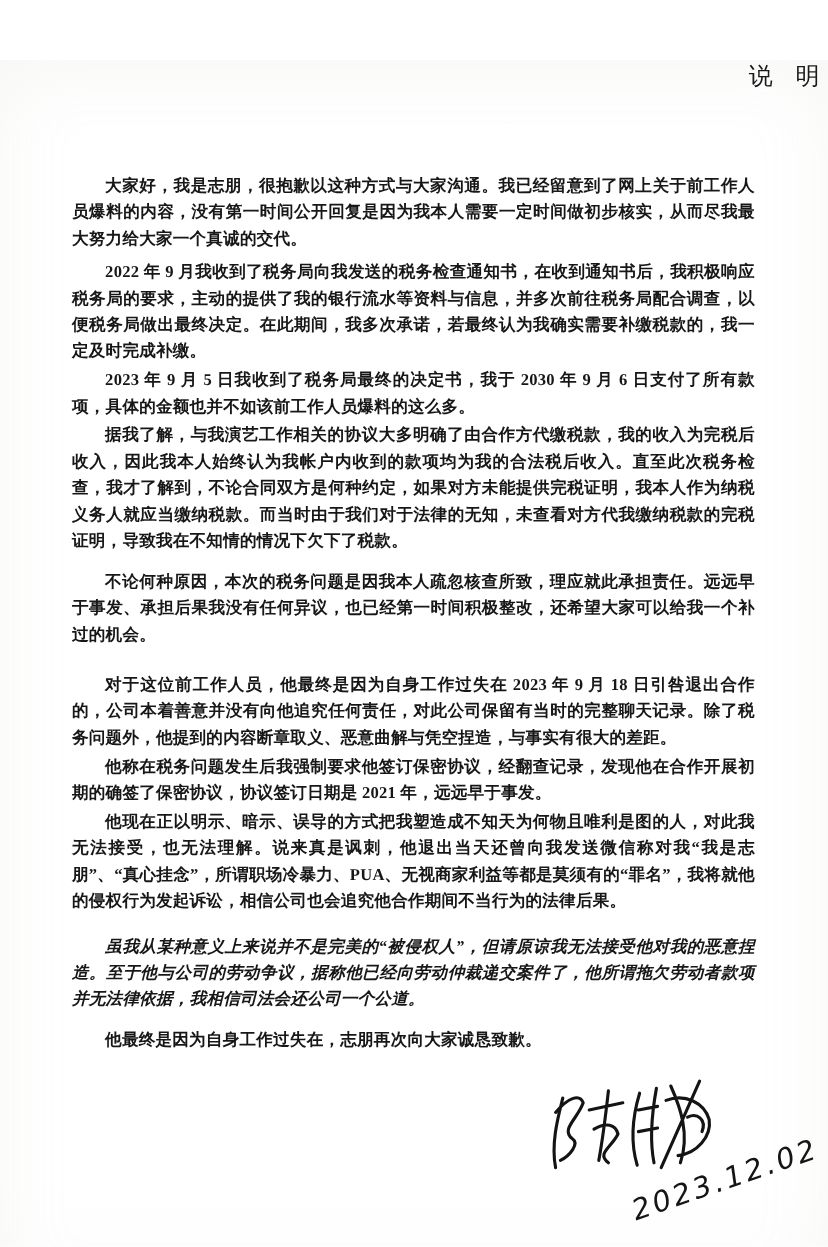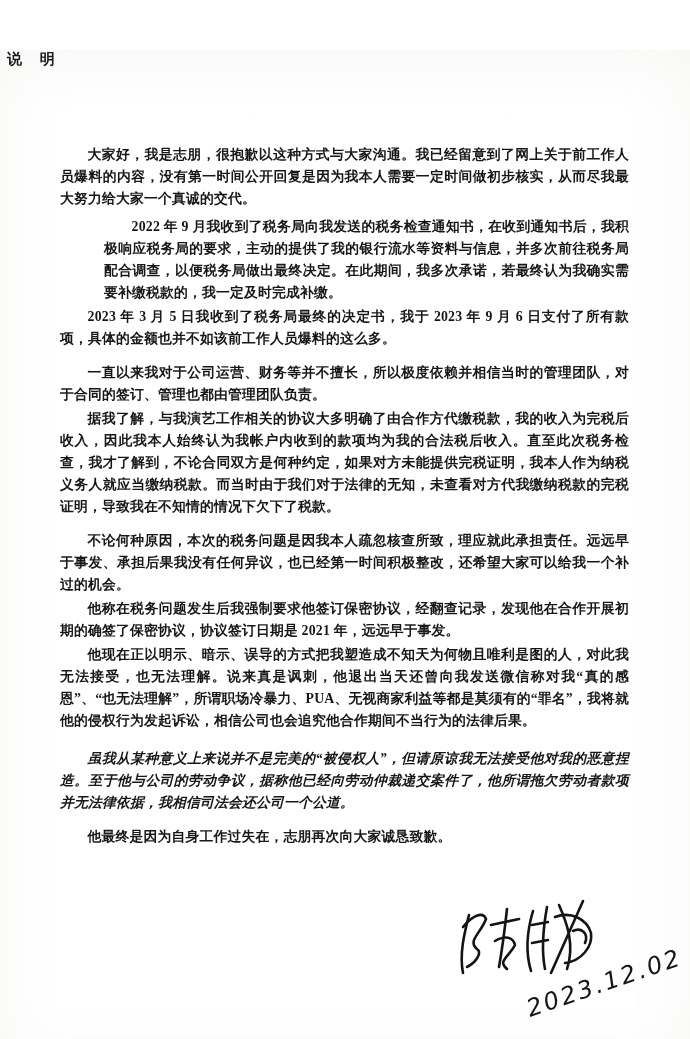--- a/index.html
+++ b/index.html
@@ -11,42 +11,42 @@
   }
   .page {
     position: relative;
     width: 690px; height: 1039px;
     background:
       linear-gradient(180deg, #fdfdfd 0%, #ffffff 8%, #ffffff 90%, #fcfcfc 100%);
     box-shadow: inset 0 0 60px rgba(200,195,185,0.12);
   }
   .doc-title {
     margin-top: 50px;
-    text-align: left;
-    font-size: 15px;
-    font-weight: 700;
+    text-align: right;
+    font-size: 20px;
+    font-weight: 400;
     color: #1a1a1a;
     letter-spacing: 7px;
     text-indent: 7px; 
   }
   .content {
     position: absolute;
     left: 60px; right: 61px; top: 94px;
   }
   .content p {
     font-size: 13.8px;
     line-height: 22px;
     font-weight: 700;
     color: #171717;
     text-align: justify;
     text-indent: 2em;
     letter-spacing: 0.2px;
   }
   .gap-xs { margin-top: 2px; }
-  .gap-sm { margin-top: 6px; margin-left: 44px; }
+  .gap-sm { margin-top: 6px; }
   .gap-md { margin-top: 12px; }
   .gap-lg { margin-top: 16px; font-style: italic; }
   .gap-xl { margin-top: 20px; }
 
   .signature-block {
     position: absolute;
     left: 445px; top: 845px;
     width: 235px; height: 150px;
   }
   .signature-scribble {
@@ -69,26 +69,26 @@
 </head>
 <body>
 
 <div class="page">
 
   <h1 class="doc-title">说 明</h1>
 
   <div class="content">
     <p>大家好，我是志朋，很抱歉以这种方式与大家沟通。我已经留意到了网上关于前工作人员爆料的内容，没有第一时间公开回复是因为我本人需要一定时间做初步核实，从而尽我最大努力给大家一个真诚的交代。</p>
     <p class="gap-sm">2022 年 9 月我收到了税务局向我发送的税务检查通知书，在收到通知书后，我积极响应税务局的要求，主动的提供了我的银行流水等资料与信息，并多次前往税务局配合调查，以便税务局做出最终决定。在此期间，我多次承诺，若最终认为我确实需要补缴税款的，我一定及时完成补缴。</p>
-    <p class="gap-xs">2023 年 3 月 5 日我收到了税务局最终的决定书，我于 2023 年 9 月 6 日支付了所有款项，具体的金额也并不如该前工作人员爆料的这么多。</p>
-    <p class="gap-md">一直以来我对于公司运营、财务等并不擅长，所以极度依赖并相信当时的管理团队，对于合同的签订、管理也都由管理团队负责。</p>
+    <p class="gap-xs">2023 年 9 月 5 日我收到了税务局最终的决定书，我于 2030 年 9 月 6 日支付了所有款项，具体的金额也并不如该前工作人员爆料的这么多。</p>
     <p class="gap-xs">据我了解，与我演艺工作相关的协议大多明确了由合作方代缴税款，我的收入为完税后收入，因此我本人始终认为我帐户内收到的款项均为我的合法税后收入。直至此次税务检查，我才了解到，不论合同双方是何种约定，如果对方未能提供完税证明，我本人作为纳税义务人就应当缴纳税款。而当时由于我们对于法律的无知，未查看对方代我缴纳税款的完税证明，导致我在不知情的情况下欠下了税款。</p>
     <p class="gap-md">不论何种原因，本次的税务问题是因我本人疏忽核查所致，理应就此承担责任。远远早于事发、承担后果我没有任何异议，也已经第一时间积极整改，还希望大家可以给我一个补过的机会。</p>
+    <p class="gap-xl">对于这位前工作人员，他最终是因为自身工作过失在 2023 年 9 月 18 日引咎退出合作的，公司本着善意并没有向他追究任何责任，对此公司保留有当时的完整聊天记录。除了税务问题外，他提到的内容断章取义、恶意曲解与凭空捏造，与事实有很大的差距。</p>
     <p class="gap-xs">他称在税务问题发生后我强制要求他签订保密协议，经翻查记录，发现他在合作开展初期的确签了保密协议，协议签订日期是 2021 年，远远早于事发。</p>
-    <p class="gap-xs">他现在正以明示、暗示、误导的方式把我塑造成不知天为何物且唯利是图的人，对此我无法接受，也无法理解。说来真是讽刺，他退出当天还曾向我发送微信称对我“真的感恩”、“也无法理解”，所谓职场冷暴力、PUA、无视商家利益等都是莫须有的“罪名”，我将就他的侵权行为发起诉讼，相信公司也会追究他合作期间不当行为的法律后果。</p>
+    <p class="gap-xs">他现在正以明示、暗示、误导的方式把我塑造成不知天为何物且唯利是图的人，对此我无法接受，也无法理解。说来真是讽刺，他退出当天还曾向我发送微信称对我“我是志朋”、“真心挂念”，所谓职场冷暴力、PUA、无视商家利益等都是莫须有的“罪名”，我将就他的侵权行为发起诉讼，相信公司也会追究他合作期间不当行为的法律后果。</p>
     <p class="gap-lg">虽我从某种意义上来说并不是完美的“被侵权人”，但请原谅我无法接受他对我的恶意捏造。至于他与公司的劳动争议，据称他已经向劳动仲裁递交案件了，他所谓拖欠劳动者款项并无法律依据，我相信司法会还公司一个公道。</p>
     <p class="gap-md">他最终是因为自身工作过失在，志朋再次向大家诚恳致歉。</p>
   </div>
 
   <div class="signature-block">
     <svg class="signature-scribble" width="150" height="85" viewBox="0 0 150 85" fill="none" stroke="#141414" stroke-width="2.6" stroke-linecap="round" stroke-linejoin="round">
 
       <path d="M14,18 C10,34 4,56 8,76 M8,30 C18,18 28,14 31,22 C26,36 12,44 22,52 C28,56 20,66 12,70"></path>
       <path d="M52,12 C50,30 48,48 44,70 M36,28 L64,22 M40,44 C50,38 58,40 60,48 C54,60 42,64 52,72"></path>
       <path d="M78,14 C72,34 70,54 76,74 M92,10 C88,32 86,52 90,72 M77,28 L93,25 M77,46 L93,43"></path>

